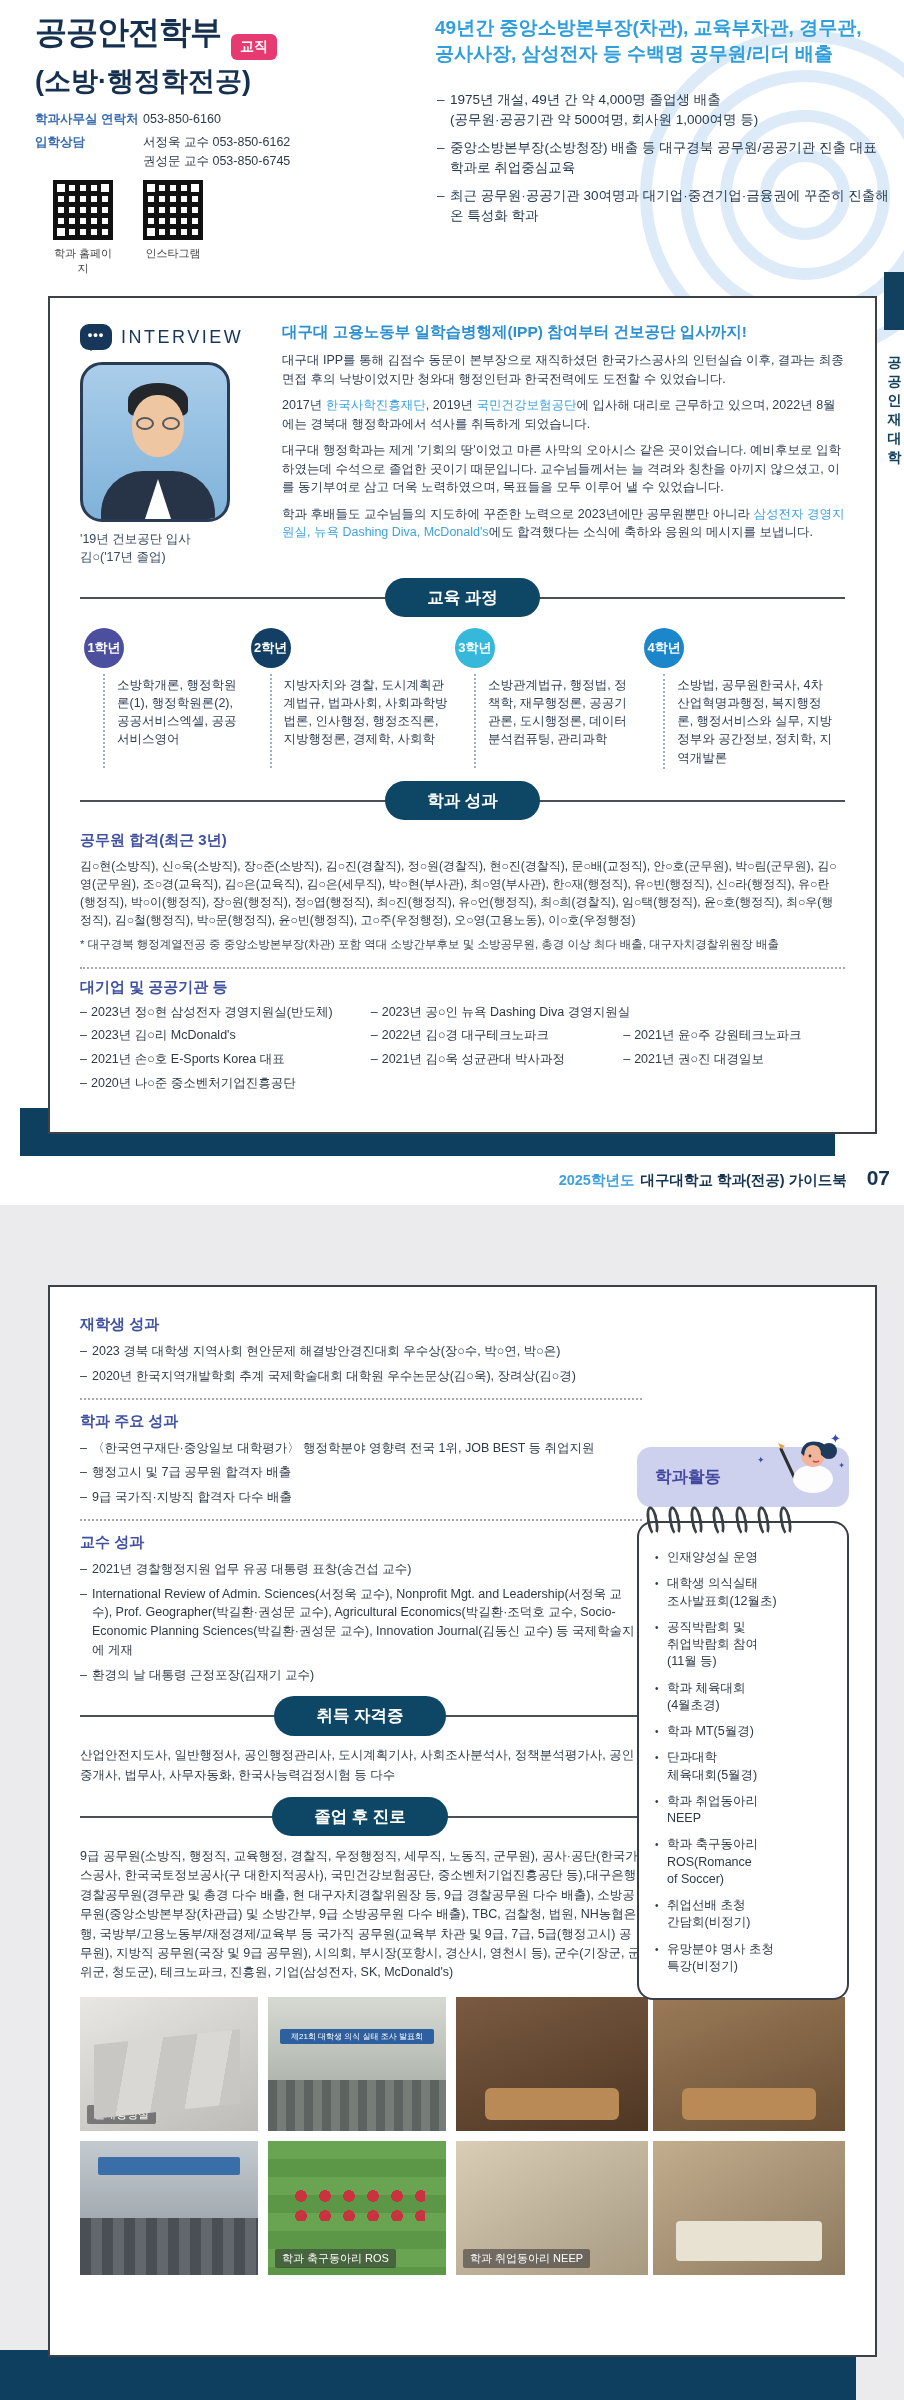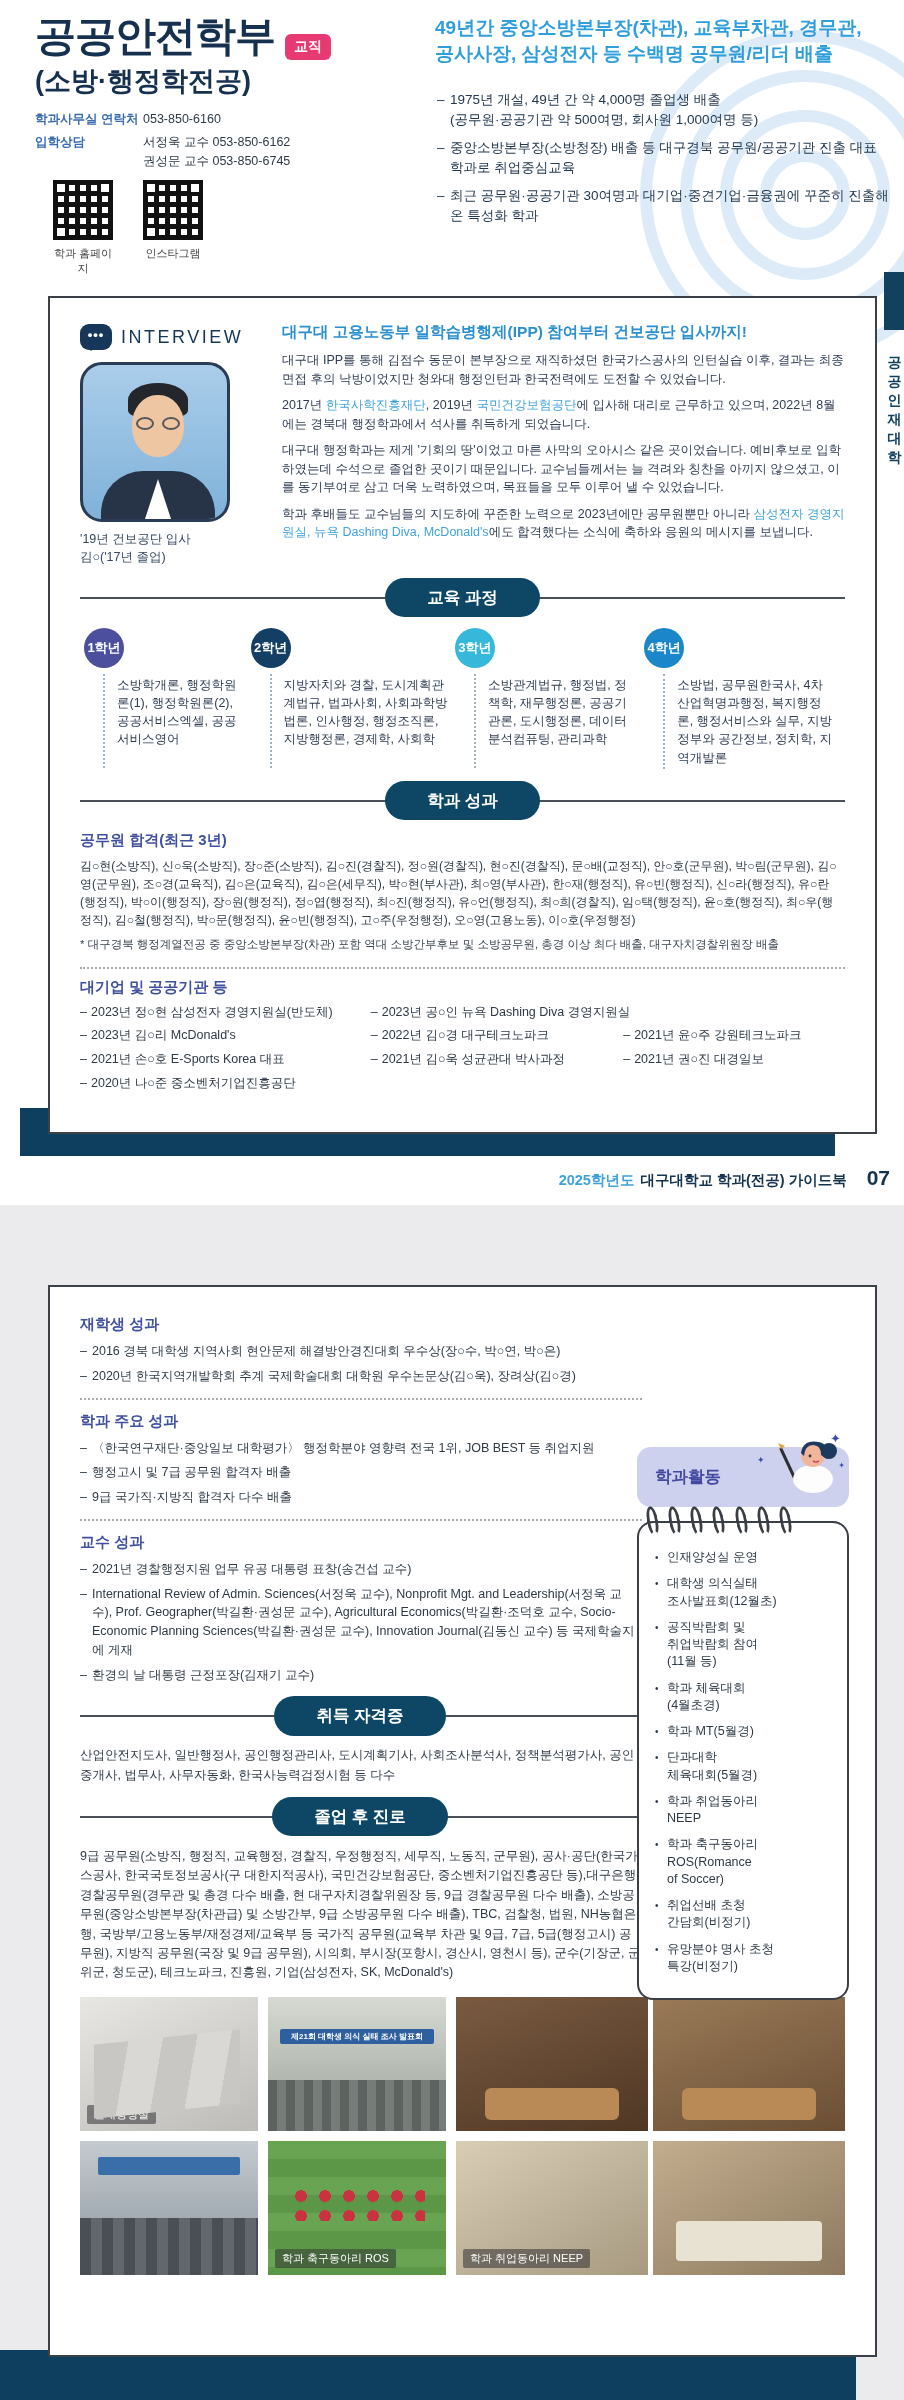--- a/index.html
+++ b/index.html
@@ -9,21 +9,21 @@
   
   .page1 { position:absolute; top:0; left:0; width:904px; height:1205px; background:#fff; overflow:hidden; }
   .rings { position:absolute; top:20px; left:630px; width:350px; height:350px; }
   .ring { position:absolute; border:12px solid #dcebf7; border-radius:50%; }
   .r1 { width:90px;  height:90px;  left:130px; top:130px; }
   .r2 { width:170px; height:170px; left:90px;  top:90px; }
   .r3 { width:250px; height:250px; left:50px;  top:50px; }
   .r4 { width:330px; height:330px; left:10px;  top:10px; }
 
   .title-row { position:absolute; top:16px; left:35px; display:flex; align-items:flex-start; gap:10px; z-index:2; }
-  .dept-title { font-size:41px; font-weight:bold; color:#16304f; letter-spacing:-1px; line-height:1.0;text-align:right; }
+  .dept-title { font-size:32px; font-weight:bold; color:#16304f; letter-spacing:-1px; line-height:1.0;text-align:right; }
   .badge { background:#e73a72; color:#fff; font-size:14px; font-weight:bold; padding:4px 9px; border-radius:6px; margin-top:18px; }
   .dept-sub { position:absolute; top:63px; left:35px; font-size:27px; font-weight:bold; color:#16304f; z-index:2; }
   .contact { position:absolute; top:110px; left:35px; z-index:2; }
   .c-row { display:flex; margin-bottom:4px; }
   .c-label { width:108px; font-size:12.5px; font-weight:bold; color:#3a6db0; line-height:1.5; }
   .c-val { font-size:12.5px; color:#2e3a46; line-height:1.5; white-space:pre-line; }
   .qr-row { position:absolute; top:180px; left:50px; display:flex; gap:24px; z-index:2; }
   .qr-block { width:66px; text-align:center; }
   .qr { width:60px; height:60px; margin:0 auto; position:relative; background:
         repeating-linear-gradient(90deg, #111 0 5px, transparent 5px 11px),
@@ -133,21 +133,21 @@
   .ph { position:relative; overflow:hidden; }
   .ph-cap { position:absolute; left:7px; bottom:7px; background:rgba(35,35,40,0.5); color:#fff; font-size:11px;
             padding:2px 7px; border-radius:2px; line-height:1.3; max-width:165px; }
   .ph-split { display:flex; gap:5px; }
   .ph-split > div { flex:1; position:relative; }
   .ph1 { background:linear-gradient(155deg,#e9e7e3,#bdbbb7); }
   .ph1::after { content:""; position:absolute; inset:30% 10% 15% 8%;
      background:repeating-linear-gradient(100deg,#c9c7c3 0 34px,#dad8d4 34px 68px); transform:skewY(-6deg); }
   .ph2 { background:linear-gradient(#d6dad3,#9aa099); }
   .ph-banner { position:absolute; top:24%; left:7%; right:7%; background:#2e5f9e; color:#fff; font-size:8px;
-               text-align:center; padding:2px 0; border-radius:2px; white-space:nowrap; overflow:hidden;font-weight:bold; }
+               text-align:center; padding:2px 0; border-radius:2px; white-space:nowrap; overflow:hidden; }
   .ph2::after { content:""; position:absolute; bottom:0; left:0; right:0; height:38%; background:#6d7370;
      background:repeating-linear-gradient(90deg,#5d6360 0 9px,#767c78 9px 18px); }
   .ph3a { background:linear-gradient(160deg,#7a5a41,#4f3724); }
   .ph3b { background:linear-gradient(160deg,#9a7a57,#6a4f35); }
   .ph3a::after, .ph3b::after { content:""; position:absolute; bottom:8%; left:15%; right:15%; height:24%;
      background:#b98a56; border-radius:6px; }
   .ph4 { background:linear-gradient(#c3cbd1,#8c949b); }
   .ph4::before { content:""; position:absolute; top:12%; left:10%; right:10%; height:14%; background:#3a6ea8; border-radius:2px; }
   .ph4::after { content:""; position:absolute; bottom:0; left:0; right:0; height:42%;
      background:repeating-linear-gradient(90deg,#4a4f55 0 11px,#62676d 11px 22px); }
@@ -307,21 +307,21 @@
       <span class="pf-pg">07</span>
     </div>
   </div>
 
   <div class="band2"></div>
 
   <section class="box2">
     <div class="main-col">
       <h3 class="b2-h">재학생 성과</h3>
       <ul class="b2-list">
-        <li>2016 경북 대학생 지역사회 현안문제 해결방안경진대회 우수상(장○수, 박○연, 박○은)</li>
+        <li>2023 경북 대학생 지역사회 현안문제 해결방안경진대회 우수상(장○수, 박○연, 박○은)</li>
         <li>2020년 한국지역개발학회 추계 국제학술대회 대학원 우수논문상(김○욱), 장려상(김○경)</li>
       </ul>
       <hr class="dotted">
 
       <h3 class="b2-h">학과 주요 성과</h3>
       <ul class="b2-list">
         <li>〈한국연구재단·중앙일보 대학평가〉 행정학분야 영향력 전국 1위, JOB BEST 등 취업지원</li>
         <li>행정고시 및 7급 공무원 합격자 배출</li>
         <li>9급 국가직·지방직 합격자 다수 배출</li>
       </ul>

